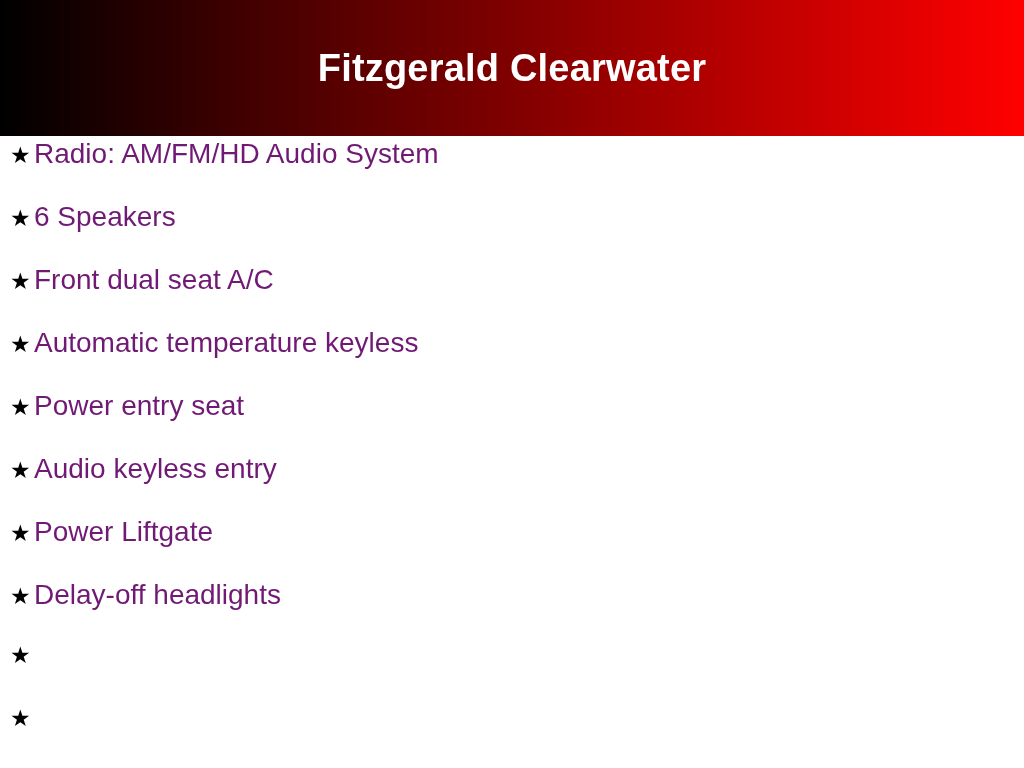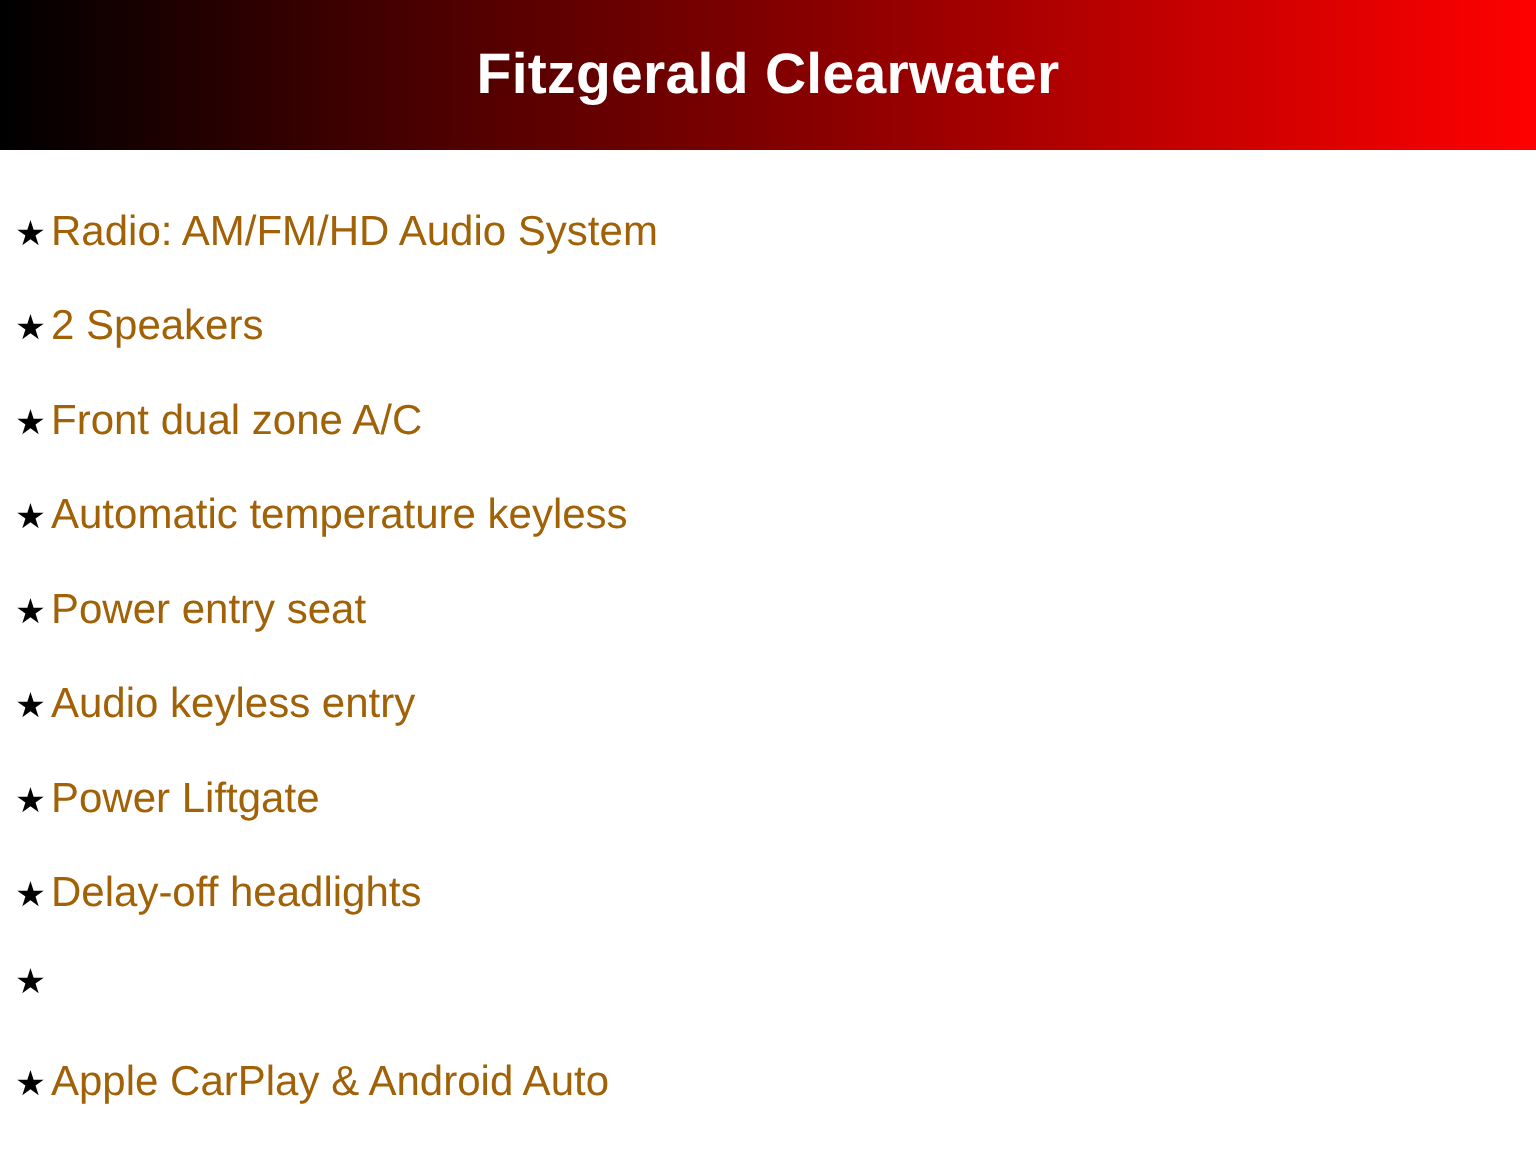--- a/index.html
+++ b/index.html
@@ -21,21 +21,21 @@
     height: 768px;
     background: #ffffff;
   }
 
   
   .header-banner {
     position: absolute;
     top: 0;
     left: 0;
     width: 1024px;
-    height: 100px;
+    height: 136px;
     background: linear-gradient(to right, #000000 0%, #440000 25%, #800000 50%, #c00000 75%, #ff0000 100%);
     display: flex;
     align-items: center;
     justify-content: center;
     overflow: hidden;
   }
 
   .header-title {
     color: #ffffff;
     font-family: "Liberation Sans", sans-serif;
@@ -81,45 +81,45 @@
     line-height: 1;
     color: #000000;
     text-align: left;
   }
 
   .feature-text {
     font-family: "Liberation Sans", sans-serif;
     font-size: 28px;
     font-weight: normal;
     line-height: 1;
-    color: #a16207;
+    color: #701a75;
     white-space: nowrap;
   }
 </style>
 </head>
 <body>
 
 <div class="slide">
 
   <div class="header-banner">
     <h1 class="header-title">Fitzgerald Clearwater</h1>
   </div>
 
   <ul class="feature-list">
     <li class="feature-item">
       <span class="bullet-star">★</span>
       <span class="feature-text">Radio: AM/FM/HD Audio System</span>
     </li>
     <li class="feature-item">
       <span class="bullet-star">★</span>
-      <span class="feature-text">2 Speakers</span>
+      <span class="feature-text">6 Speakers</span>
     </li>
     <li class="feature-item">
       <span class="bullet-star">★</span>
-      <span class="feature-text">Front dual zone A/C</span>
+      <span class="feature-text">Front dual seat A/C</span>
     </li>
     <li class="feature-item">
       <span class="bullet-star">★</span>
       <span class="feature-text">Automatic temperature keyless</span>
     </li>
     <li class="feature-item">
       <span class="bullet-star">★</span>
       <span class="feature-text">Power entry seat</span>
     </li>
     <li class="feature-item">
@@ -132,17 +132,16 @@
     </li>
     <li class="feature-item">
       <span class="bullet-star">★</span>
       <span class="feature-text">Delay-off headlights</span>
     </li>
     <li class="feature-item">
       <span class="bullet-star">★</span>
     </li>
     <li class="feature-item">
       <span class="bullet-star">★</span>
-      <span class="feature-text">Apple CarPlay &amp; Android Auto</span>
     </li>
   </ul>
 
 </div>
 
 </body></html>

